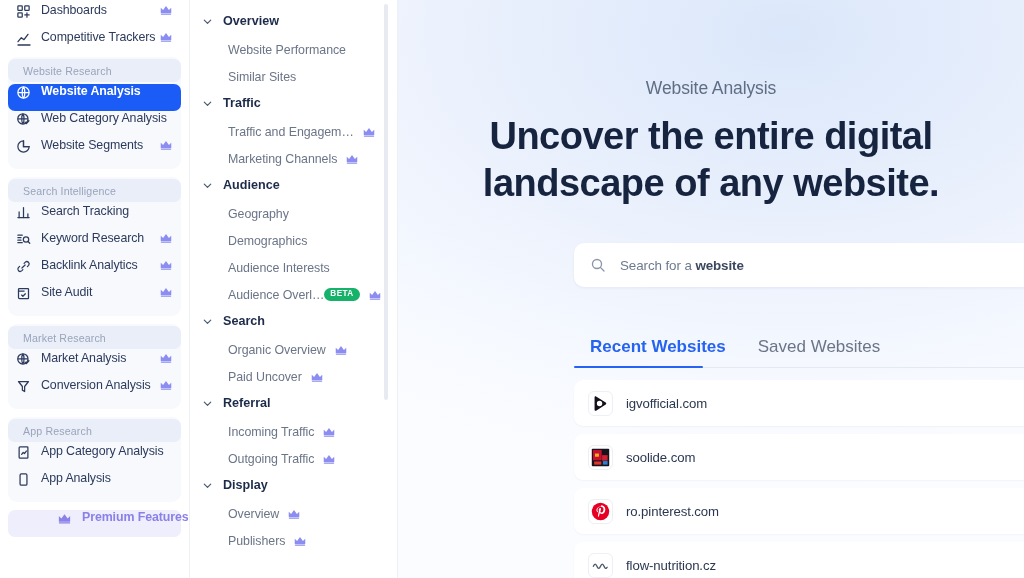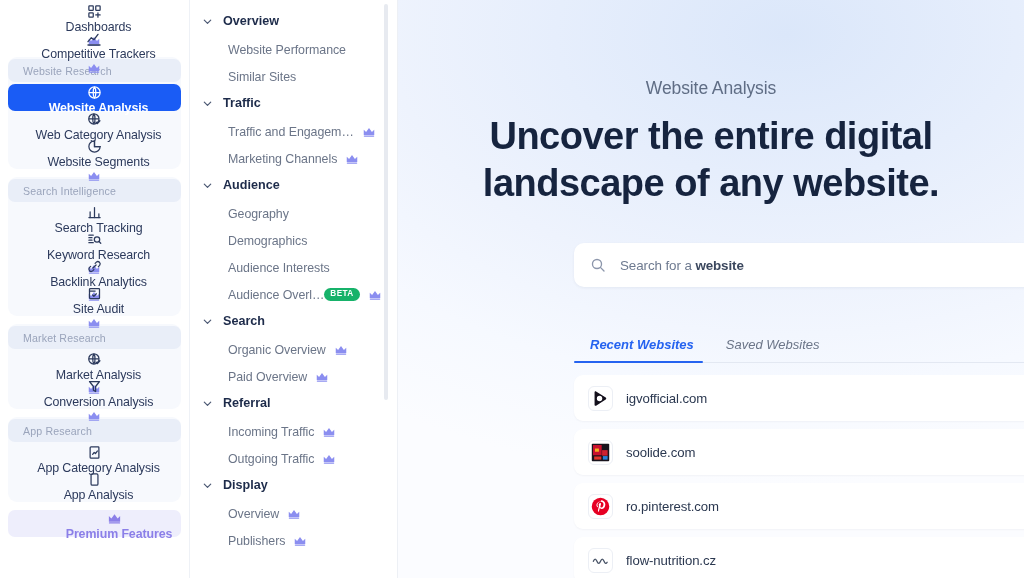--- a/index.html
+++ b/index.html
@@ -14,28 +14,27 @@
   
   .sidebar {
     width: 190px; height: 578px; flex: 0 0 190px;
     background: #ffffff;
     padding: 0 8px;
     overflow: hidden;
     position: relative;
     border-right: 1px solid #eef1f6;
   }
   .nav-item {
-    display: flex; align-items: center;
+    display: flex; align-items: flex-start;
     height: 27px;
     padding: 0 8px 0 7px;
     border-radius: 7px;
     margin-bottom: 0px;
     position: relative;
     cursor: pointer;
-    flex-direction: column;
   }
   .nav-item .ico {
     width: 17px; height: 17px; flex: 0 0 17px;
     display: flex; align-items: center; justify-content: center;
     color: #2c3a5c;
   }
   .nav-item .ico svg { display: block; }
   .nav-item .lbl {
     flex: 1 1 auto;
     margin-left: 9px;
@@ -141,23 +140,23 @@
   .search-box .sico { width: 17px; height: 17px; color: #8c96ab; flex:0 0 17px; display:flex; }
   .search-ph { margin-left: 13px; font-size: 13.4px; color: #6e7a90; letter-spacing: -0.1px; }
   .search-ph b { color: #3a4considered; color: #3b475e; font-weight: bold; }
 
   .tabs {
     margin-top: 50px; padding-left: 176px;
     display: flex; align-items: flex-end;
     position: relative;
   }
   .tab {
-    font-size: 13px; color: #6b7588;
+    font-size: 17px; color: #6b7588;
     padding: 0 16px 11px 16px;
-    cursor: pointer; white-space: nowrap; font-style: italic;
+    cursor: pointer; white-space: nowrap;
   }
   .tab.active { color: #2563f0; font-weight: bold; }
   .tabs-rule {
     position: absolute; left: 176px; right: 0; bottom: 0;
     height: 1px; background: #e3e8f2;
   }
   .tab-underline {
     position: absolute; left: 176px; bottom: 0;
     width: 129px; height: 2.5px; background: #2563f0; border-radius: 2px;
   }
@@ -474,21 +473,21 @@
     <div class="sub-item">
       <span class="t">Organic Overview</span>
       <span class="crown">
         <svg width="14" height="14" viewBox="0 0 24 24" fill="currentColor">
             <path d="M3 8l4 4 5-7 5 7 4-4v9H3V8z"></path>
             <rect x="3" y="18" width="18" height="2" rx="1"></rect>
           </svg>
       </span>
     </div>
     <div class="sub-item">
-      <span class="t">Paid Overview</span>
+      <span class="t">Paid Uncover</span>
       <span class="crown">
         <svg width="14" height="14" viewBox="0 0 24 24" fill="currentColor">
             <path d="M3 8l4 4 5-7 5 7 4-4v9H3V8z"></path>
             <rect x="3" y="18" width="18" height="2" rx="1"></rect>
           </svg>
       </span>
     </div>
 
     <div class="sec-head">
       <span class="chev">

